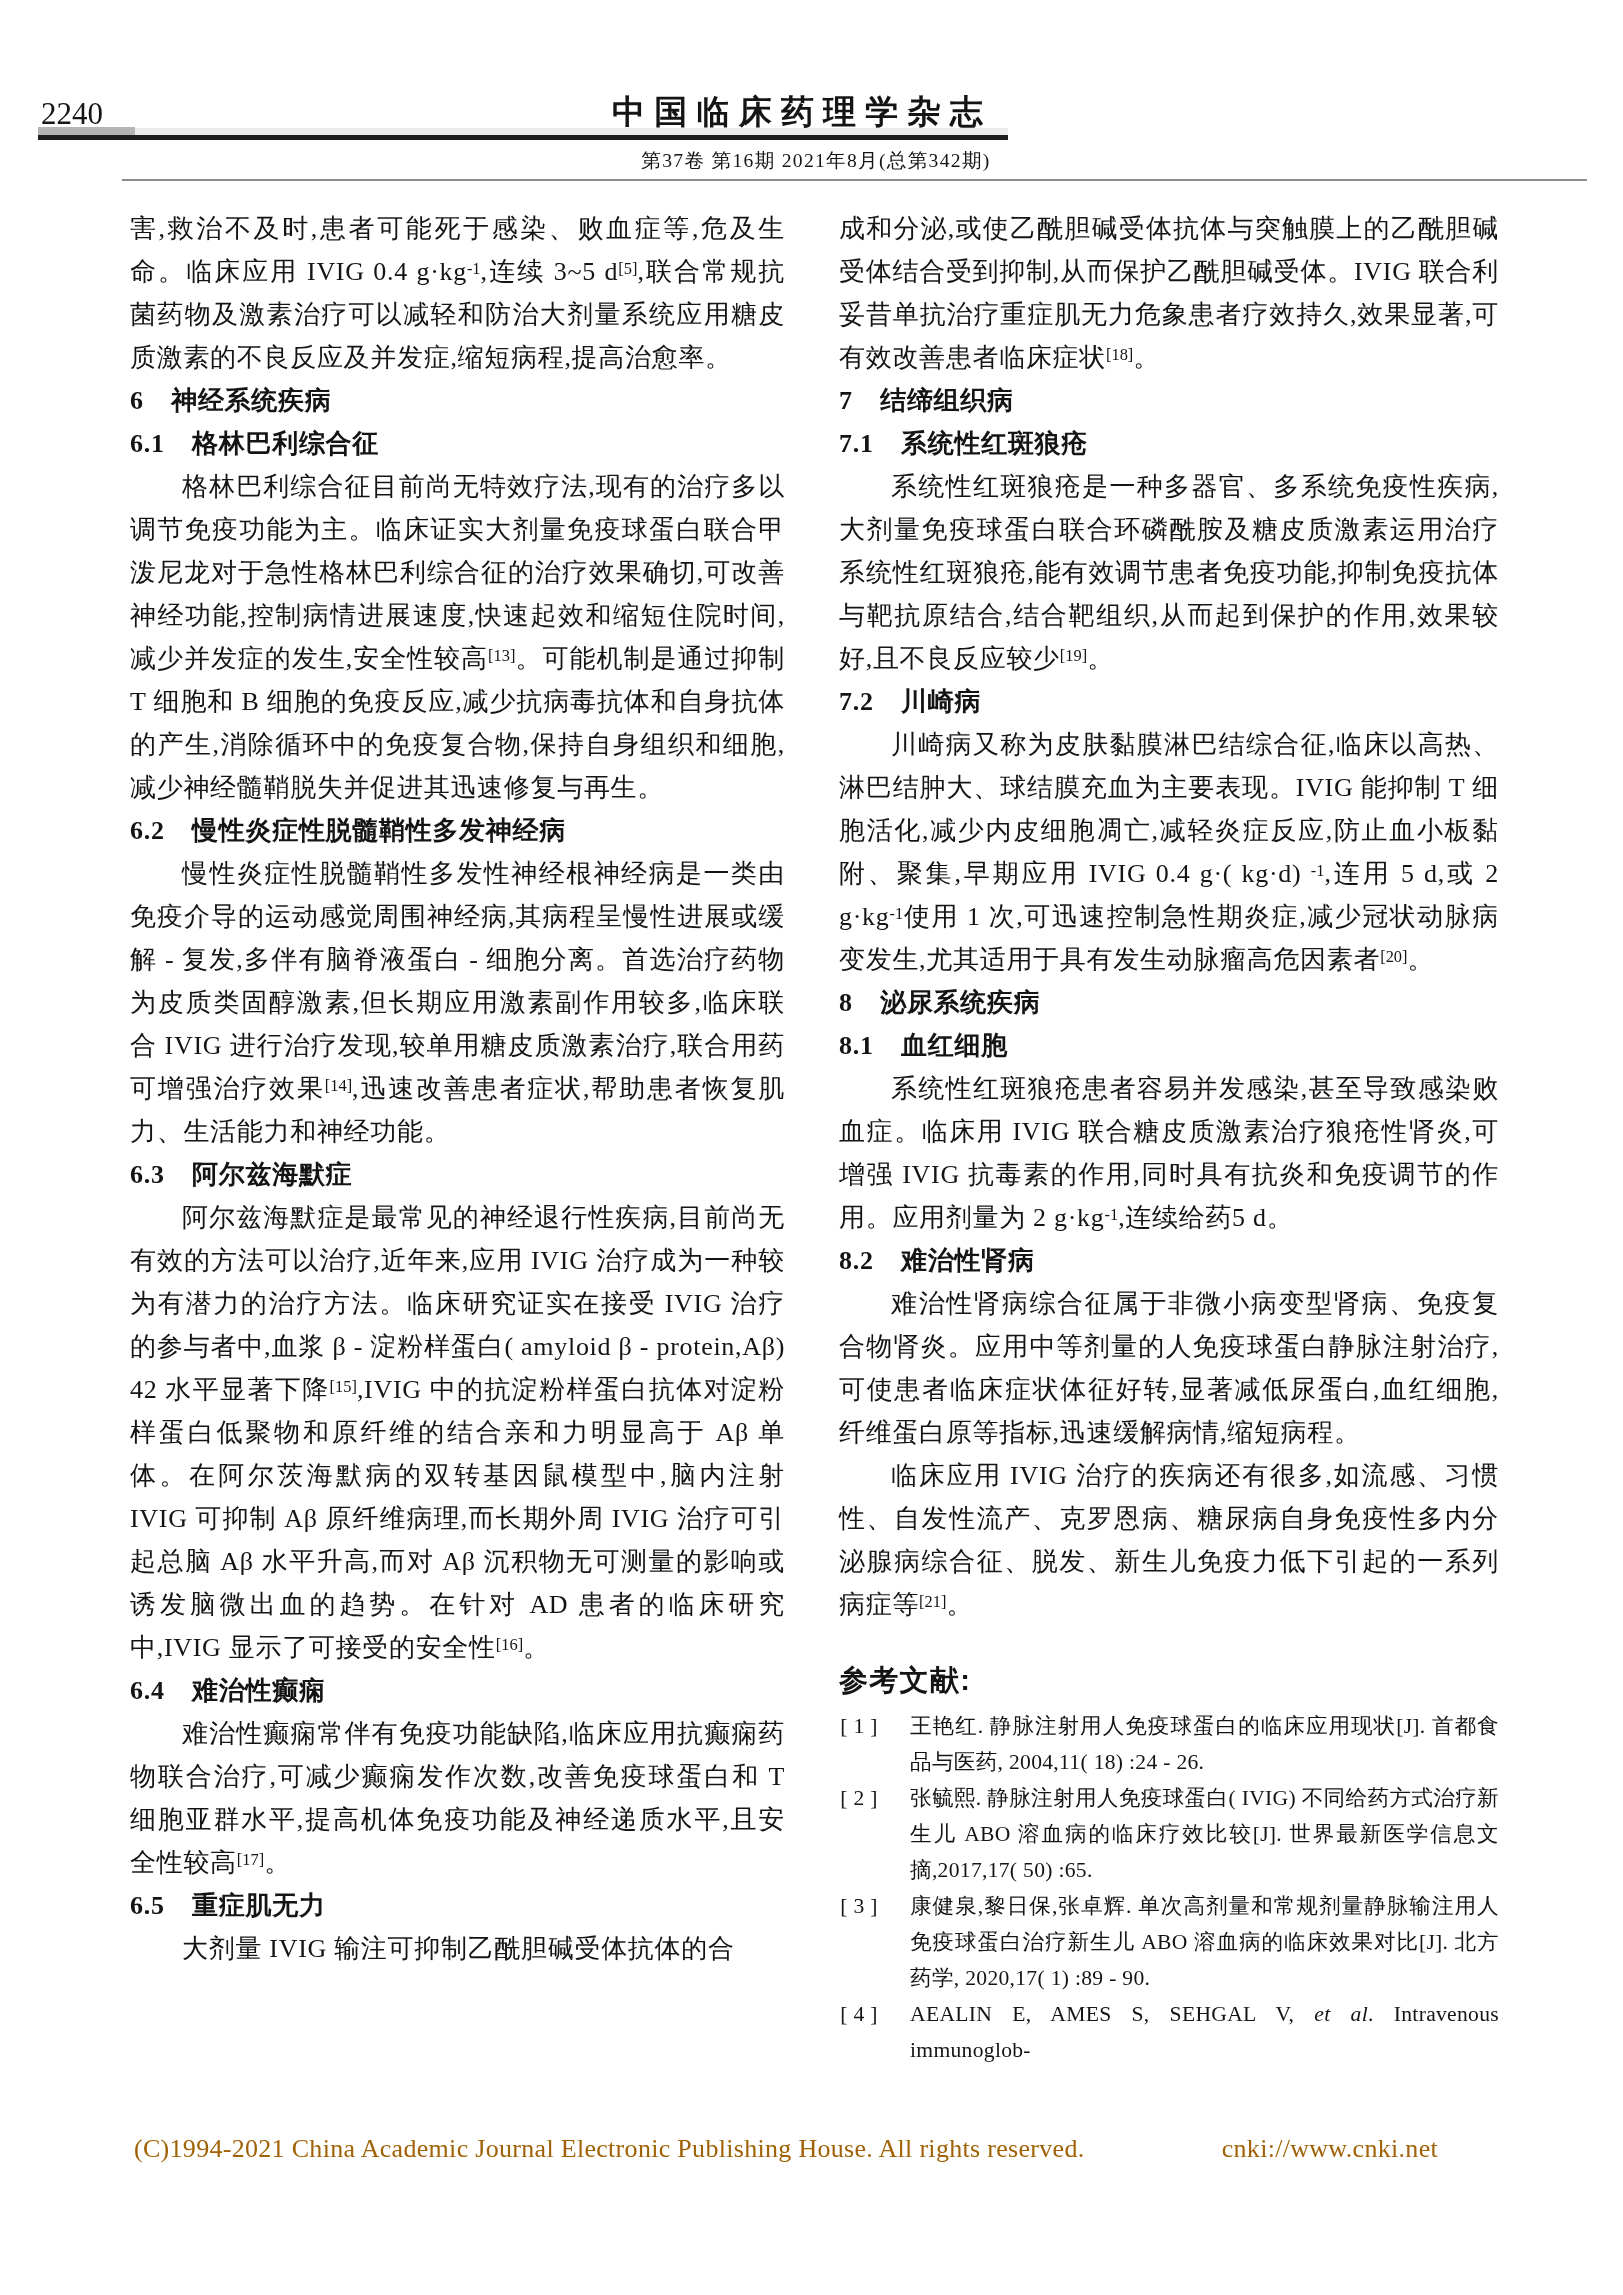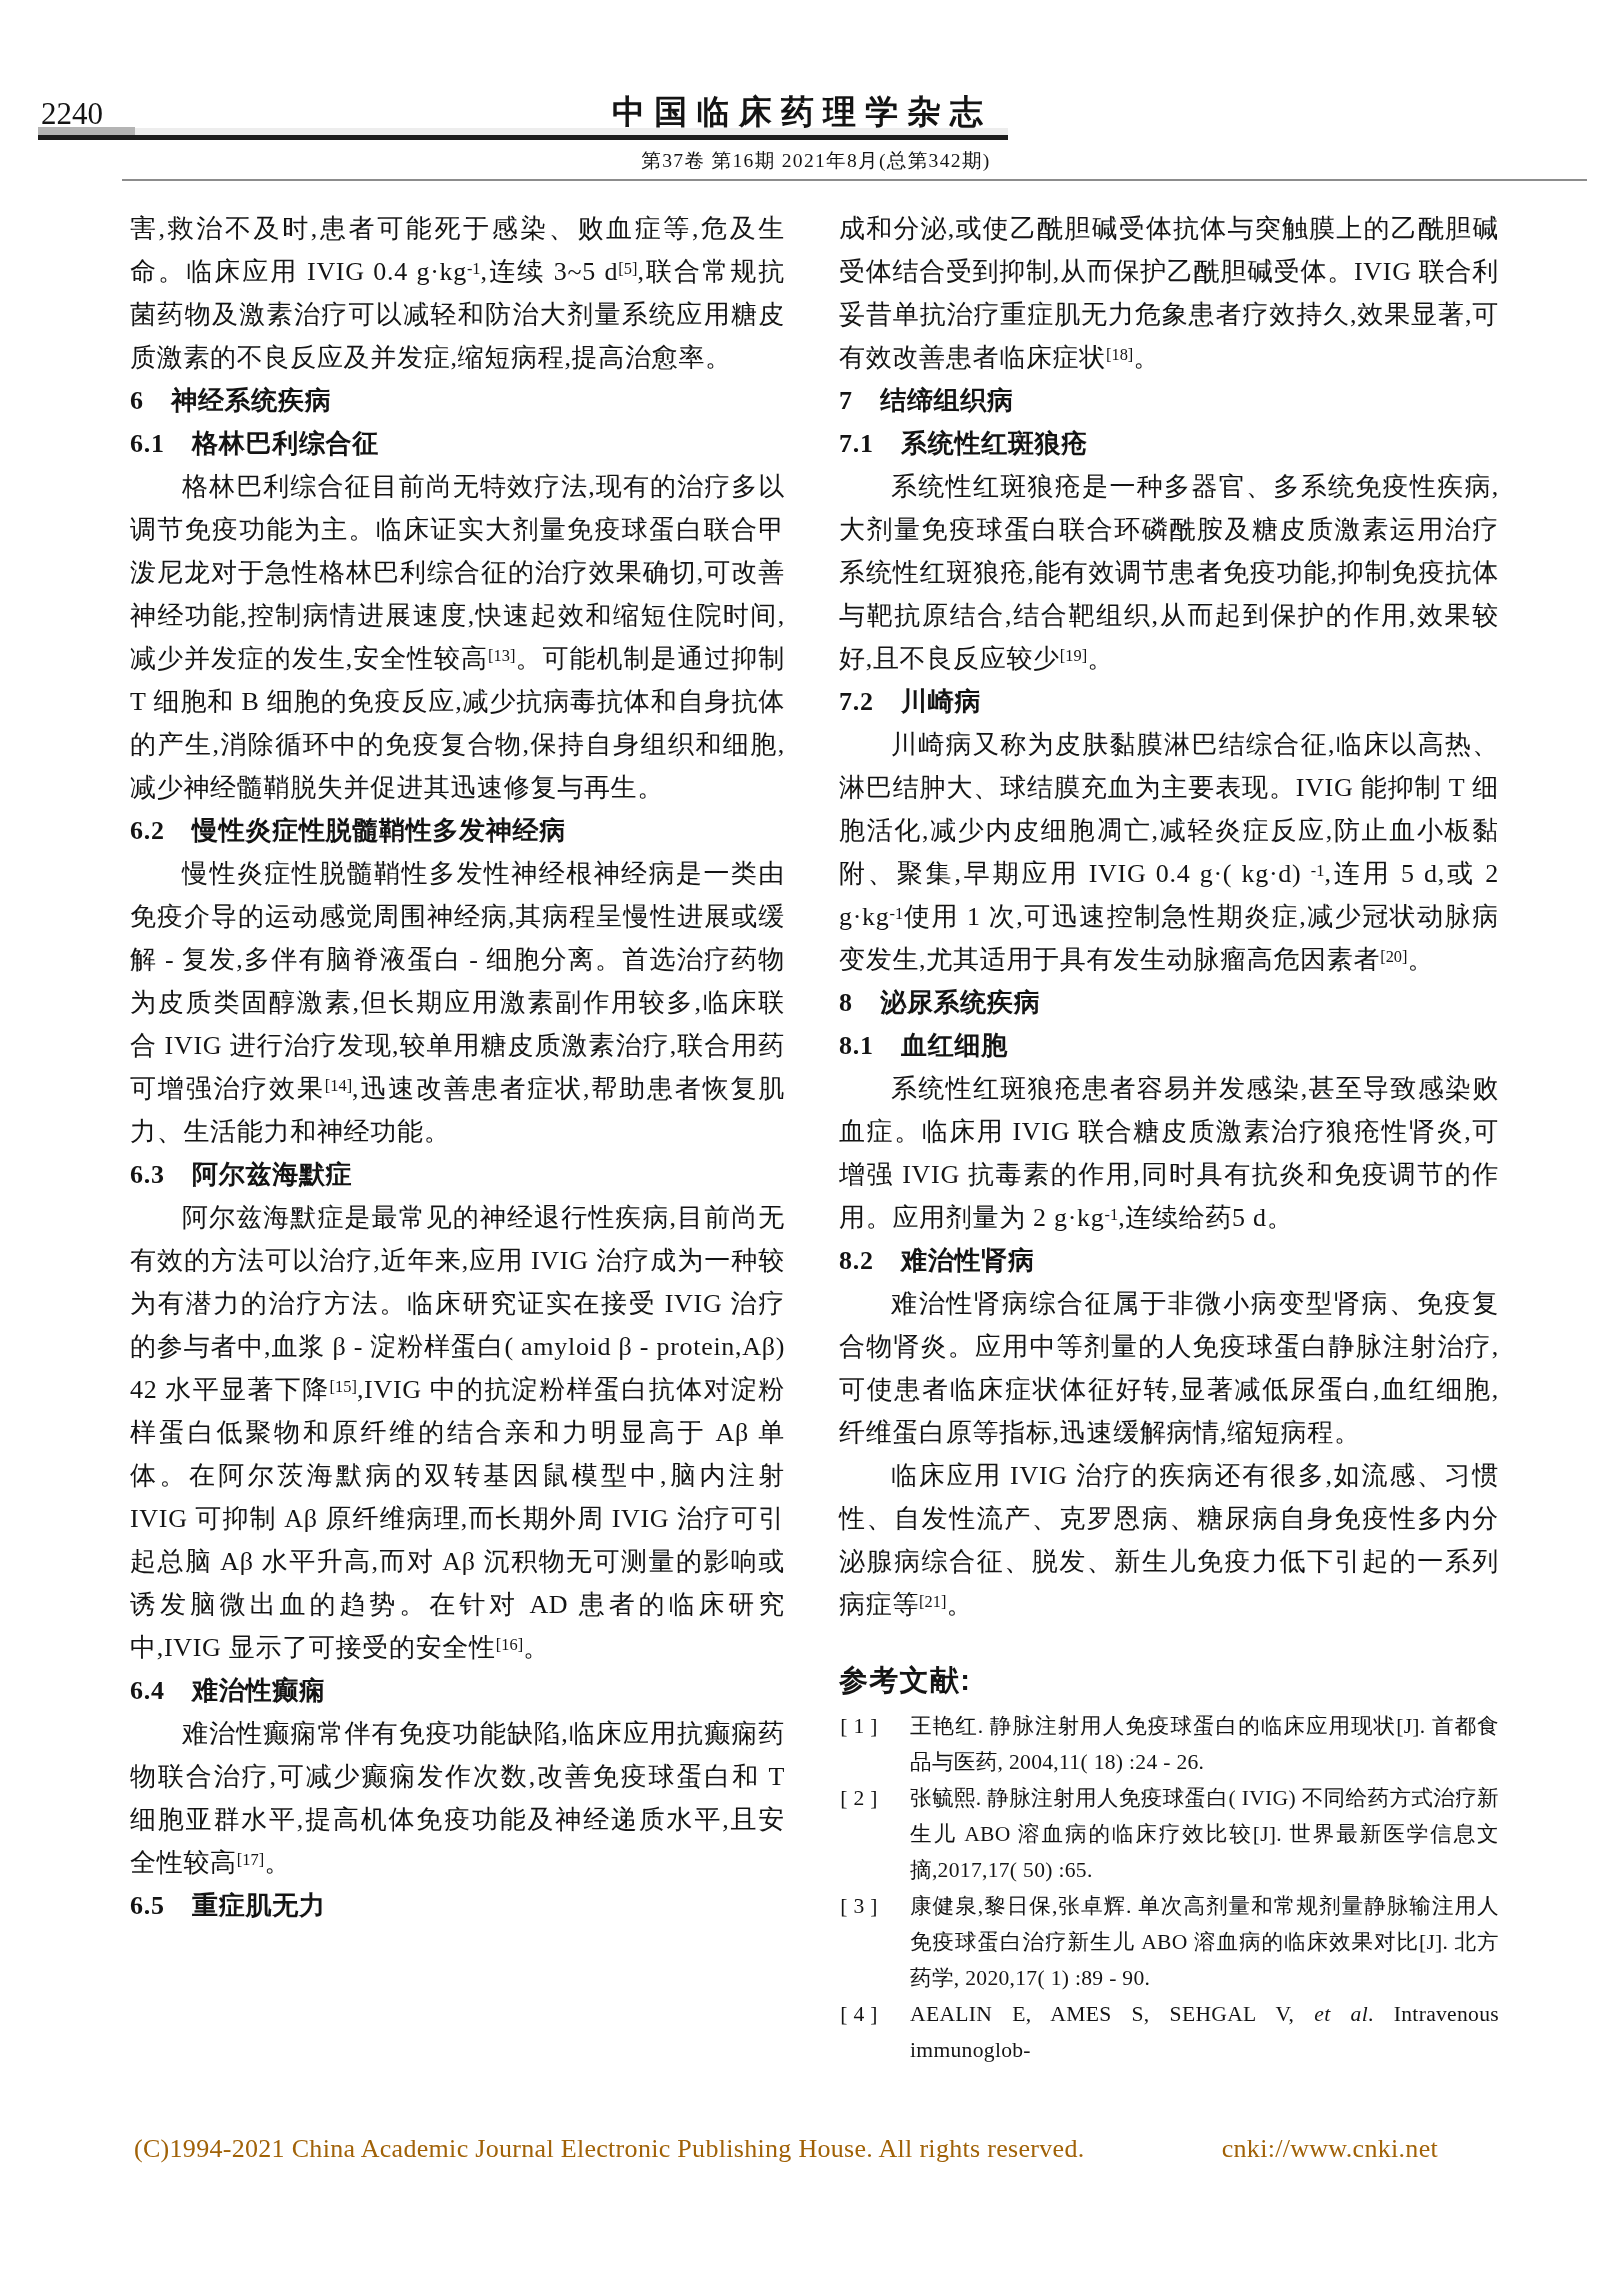--- a/index.html
+++ b/index.html
@@ -62,20 +62,21 @@
       <div class="hd h1"><span class="hnum">6</span><span>神经系统疾病</span></div>
       <div class="hd h2"><span class="hnum">6.1</span><span>格林巴利综合征</span></div>
       <div class="para">格林巴利综合征目前尚无特效疗法,现有的治疗多以调节免疫功能为主。临床证实大剂量免疫球蛋白联合甲泼尼龙对于急性格林巴利综合征的治疗效果确切,可改善神经功能,控制病情进展速度,快速起效和缩短住院时间,减少并发症的发生,安全性较高<sup>[13]</sup>。可能机制是通过抑制 T 细胞和 B 细胞的免疫反应,减少抗病毒抗体和自身抗体的产生,消除循环中的免疫复合物,保持自身组织和细胞,减少神经髓鞘脱失并促进其迅速修复与再生。</div>
       <div class="hd h2"><span class="hnum">6.2</span><span>慢性炎症性脱髓鞘性多发神经病</span></div>
       <div class="para">慢性炎症性脱髓鞘性多发性神经根神经病是一类由免疫介导的运动感觉周围神经病,其病程呈慢性进展或缓解 - 复发,多伴有脑脊液蛋白 - 细胞分离。首选治疗药物为皮质类固醇激素,但长期应用激素副作用较多,临床联合 IVIG 进行治疗发现,较单用糖皮质激素治疗,联合用药可增强治疗效果<sup>[14]</sup>,迅速改善患者症状,帮助患者恢复肌力、生活能力和神经功能。</div>
       <div class="hd h2"><span class="hnum">6.3</span><span>阿尔兹海默症</span></div>
       <div class="para">阿尔兹海默症是最常见的神经退行性疾病,目前尚无有效的方法可以治疗,近年来,应用 IVIG 治疗成为一种较为有潜力的治疗方法。临床研究证实在接受 IVIG 治疗的参与者中,血浆 β - 淀粉样蛋白( amyloid β - protein,Aβ) 42 水平显著下降<sup>[15]</sup>,IVIG 中的抗淀粉样蛋白抗体对淀粉样蛋白低聚物和原纤维的结合亲和力明显高于 Aβ 单体。在阿尔茨海默病的双转基因鼠模型中,脑内注射 IVIG 可抑制 Aβ 原纤维病理,而长期外周 IVIG 治疗可引起总脑 Aβ 水平升高,而对 Aβ 沉积物无可测量的影响或诱发脑微出血的趋势。在针对 AD 患者的临床研究中,IVIG 显示了可接受的安全性<sup>[16]</sup>。</div>
       <div class="hd h2"><span class="hnum">6.4</span><span>难治性癫痫</span></div>
       <div class="para">难治性癫痫常伴有免疫功能缺陷,临床应用抗癫痫药物联合治疗,可减少癫痫发作次数,改善免疫球蛋白和 T 细胞亚群水平,提高机体免疫功能及神经递质水平,且安全性较高<sup>[17]</sup>。</div>
       <div class="hd h2"><span class="hnum">6.5</span><span>重症肌无力</span></div>
+      <div class="para">大剂量 IVIG 输注可抑制乙酰胆碱受体抗体的合</div>
     </div>
   <div class="col col-right" id="col-right">
       <div class="para noindent">成和分泌,或使乙酰胆碱受体抗体与突触膜上的乙酰胆碱受体结合受到抑制,从而保护乙酰胆碱受体。IVIG 联合利妥昔单抗治疗重症肌无力危象患者疗效持久,效果显著,可有效改善患者临床症状<sup>[18]</sup>。</div>
       <div class="hd h1"><span class="hnum">7</span><span>结缔组织病</span></div>
       <div class="hd h2"><span class="hnum">7.1</span><span>系统性红斑狼疮</span></div>
       <div class="para">系统性红斑狼疮是一种多器官、多系统免疫性疾病,大剂量免疫球蛋白联合环磷酰胺及糖皮质激素运用治疗系统性红斑狼疮,能有效调节患者免疫功能,抑制免疫抗体与靶抗原结合,结合靶组织,从而起到保护的作用,效果较好,且不良反应较少<sup>[19]</sup>。</div>
       <div class="hd h2"><span class="hnum">7.2</span><span>川崎病</span></div>
       <div class="para">川崎病又称为皮肤黏膜淋巴结综合征,临床以高热、淋巴结肿大、球结膜充血为主要表现。IVIG 能抑制 T 细胞活化,减少内皮细胞凋亡,减轻炎症反应,防止血小板黏附、聚集,早期应用 IVIG 0.4 g·( kg·d) <sup>-1</sup>,连用 5 d,或 2 g·kg<sup>-1</sup>使用 1 次,可迅速控制急性期炎症,减少冠状动脉病变发生,尤其适用于具有发生动脉瘤高危因素者<sup>[20]</sup>。</div>
       <div class="hd h1"><span class="hnum">8</span><span>泌尿系统疾病</span></div>
       <div class="hd h2"><span class="hnum">8.1</span><span>血红细胞</span></div>

